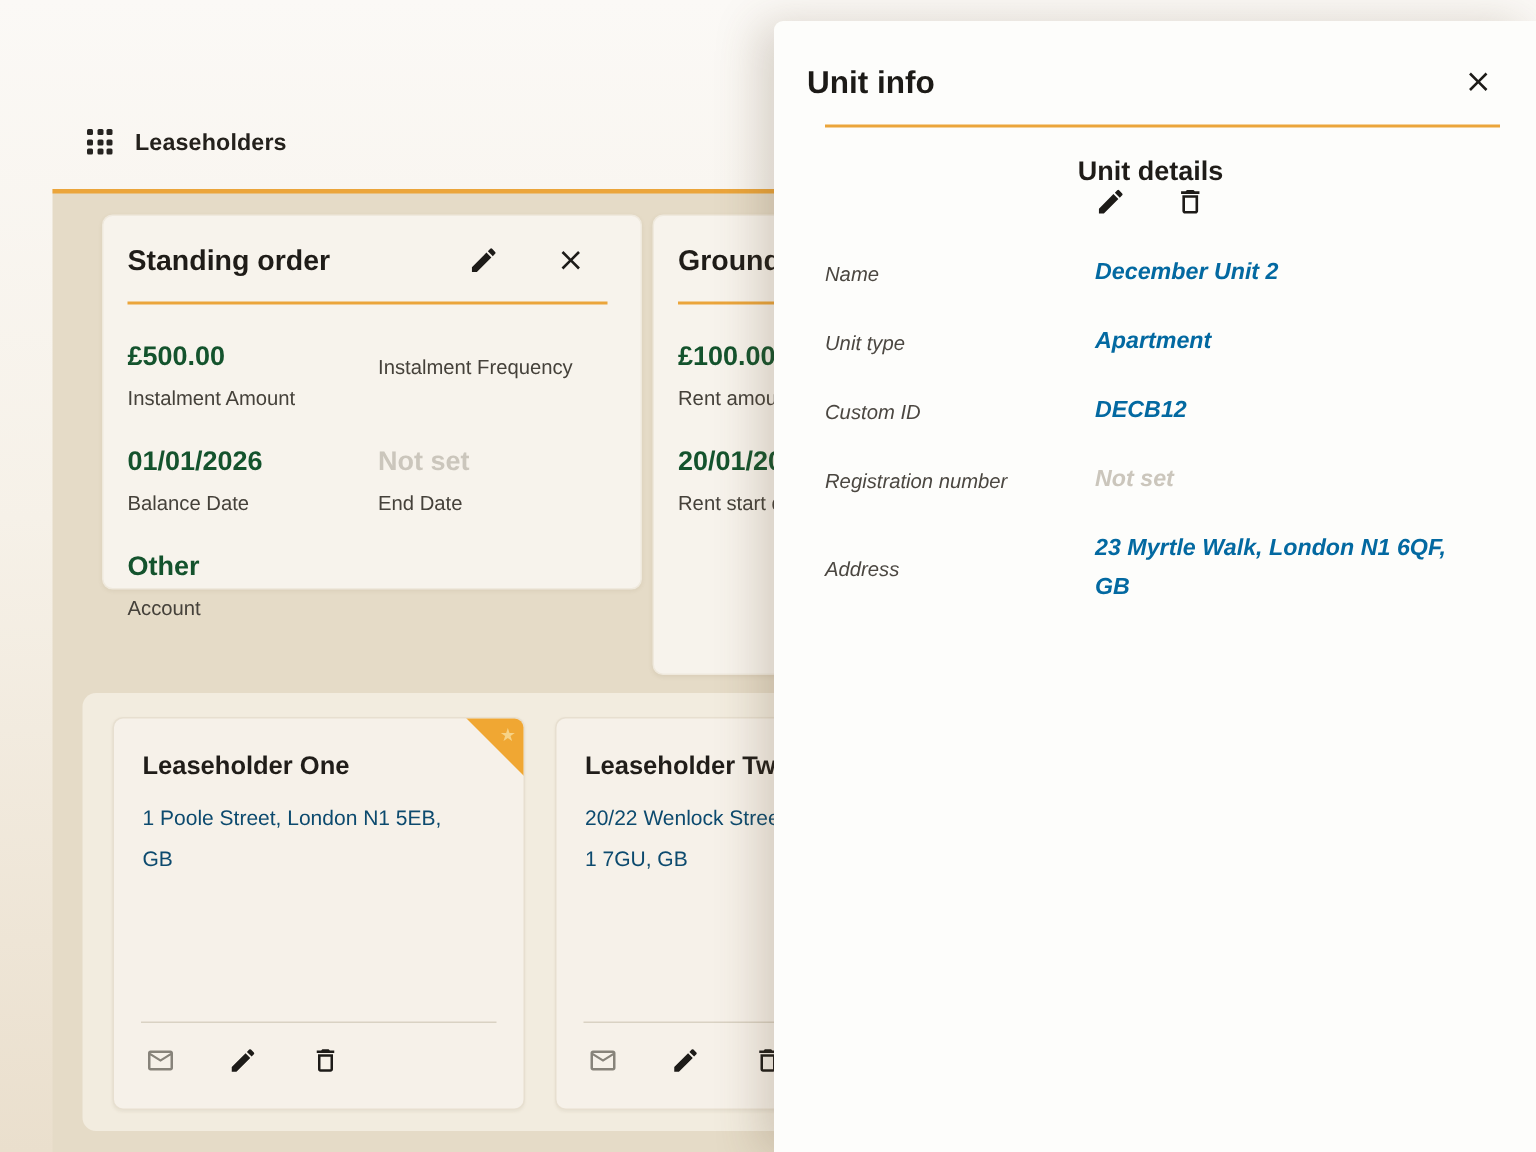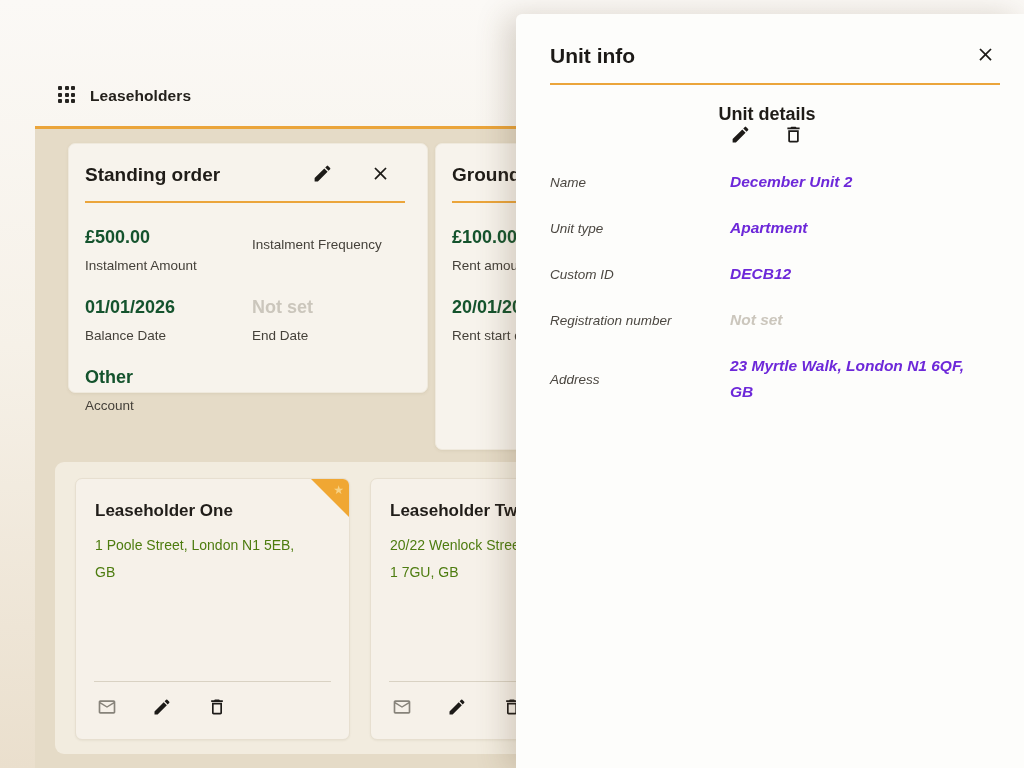--- a/index.html
+++ b/index.html
@@ -37,43 +37,43 @@
   .muted { color:#cbc6bc !important; }
 
   
   .lease-section { position:absolute; left:55px; top:462px; width:680px; height:292px;
                    background:#f2ecdf; border-radius:9px; }
   .lease-card { position:absolute; top:16px; width:275px; height:262px; background:#f6f1e9;
                 border:1px solid #e7dfd0; border-radius:7px; overflow:hidden;
                 box-shadow:0 1px 2px rgba(120,100,60,.08); }
   .lease-card .inner { padding:22px 20px 0 19px; }
   .lease-name { font-size:17px; font-weight:bold; color:#201d19; }
-  .lease-address { font-size:14px; color:#4d7c0f; margin-top:11px; line-height:27px; white-space:pre-line; }
+  .lease-address { font-size:14px; color:#0c4a6e; margin-top:11px; line-height:27px; white-space:pre-line; }
   .lease-footer { position:absolute; left:18px; right:18px; bottom:0; border-top:1px solid #d9d2c3;
                   padding:15px 0 20px 2px; display:flex; align-items:center; gap:33px; }
   .lease-footer .icon-btn svg { width:20px; height:20px; }
   .mail-btn { color:#87837a; }
   .corner-badge { position:absolute; top:-1px; right:-1px; width:0; height:0;
                   border-top:40px solid #f0a733; border-left:40px solid transparent; }
   .corner-star { position:absolute; top:4px; right:5px; font-size:12px; color:#f7d387; }
 
   
   .drawer { position:absolute; left:516px; top:14px; width:508px; height:754px;
             background:#fdfdfb; border-radius:6px 0 0 0;
             box-shadow:-10px 2px 30px rgba(95,75,45,.22); z-index:10; }
-  .drawer-head { display:flex; align-items:center; padding:30px 28px 0 34px; }
+  .drawer-head { display:flex; align-items:center; padding:30px 28px 0 22px; }
   .drawer-title { font-size:21px; font-weight:bold; color:#1c1a17; flex:1; }
   .drawer-rule { height:2px; background:#eba53b; margin:15px 24px 0 34px; }
   .drawer-sub { display:flex; align-items:center; padding:19px 40px 0 34px;flex-direction:column; }
   .drawer-sub-title { font-size:18px; font-weight:bold; color:#1f1c18; flex:1; }
   .drawer-sub-actions { display:flex; align-items:center; gap:31px; }
   .drawer-rows { padding:22px 28px 0 34px;font-style:italic; }
   .drow { display:flex; align-items:center; margin-bottom:20px; }
   .drow-label { width:180px; flex:0 0 180px; font-size:13.5px; color:#4b4741; }
-  .drow-value { font-size:15.5px; font-weight:bold; color:#6d28d9; line-height:26px; white-space:pre-line; }
+  .drow-value { font-size:15.5px; font-weight:bold; color:#0369a1; line-height:26px; white-space:pre-line; }
 </style>
 </head>
 <body>
 
 <div class="stage">
 
   <div class="page-header">
     <div class="grid-icon">
       <span></span>
         <span></span>

